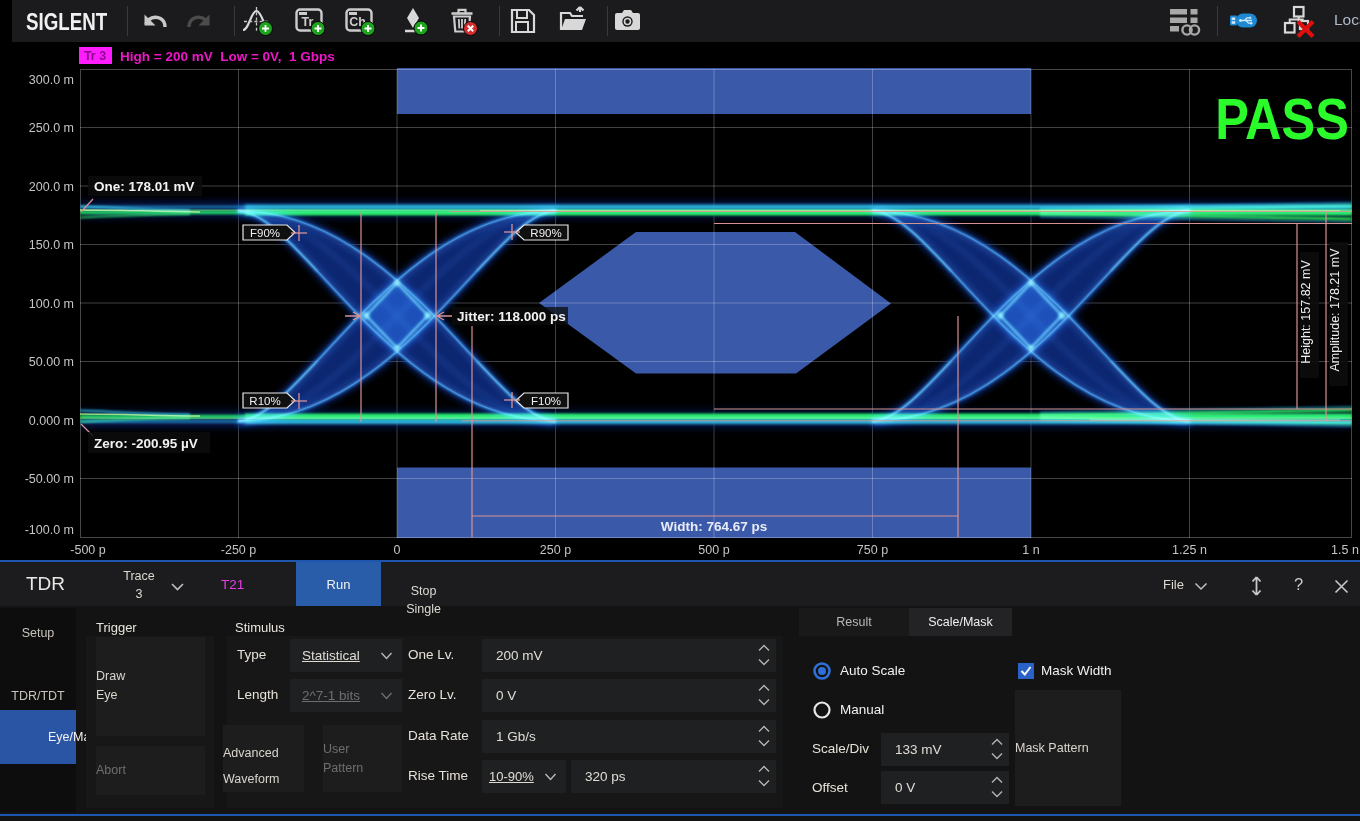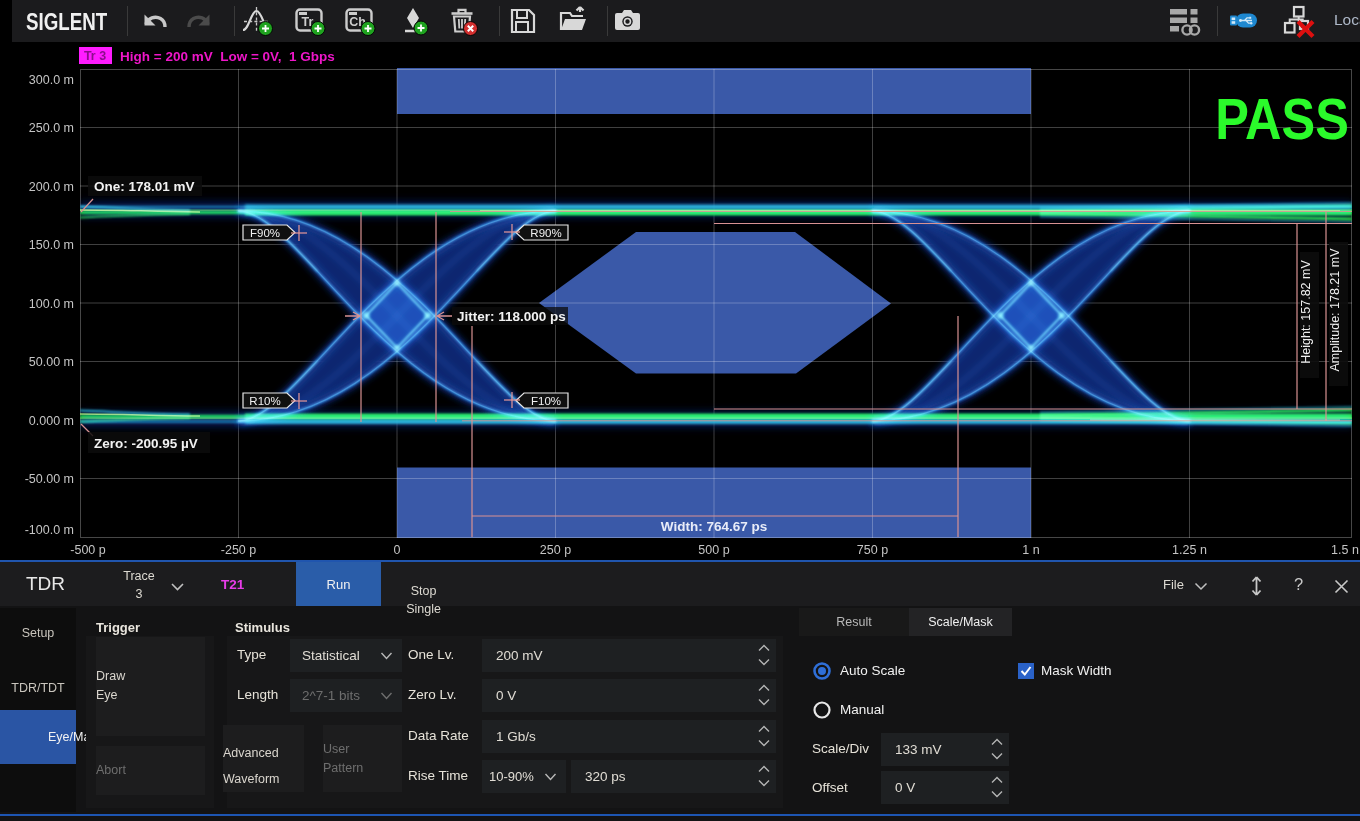--- a/index.html
+++ b/index.html
@@ -7,27 +7,27 @@
 .logo { position:absolute; left:14px; top:8px; font-size:24px; font-weight:bold; color:#f0f0f0; letter-spacing:0px; transform:scale(0.78,1); transform-origin:0 0; }
 .sep { position:absolute; top:6px; width:1px; height:30px; background:#3a3a3a; }
 .tbi { position:absolute; top:4px; }
 .local { position:absolute; left:1322px; top:11px; font-size:15.5px; color:#aeb8c8; }
 #plotwrap { position:absolute; left:0; top:0; width:1360px; height:821px; z-index:1; }
 #panel { position:absolute; left:0; top:560px; width:1360px; height:305px; background:#131314; z-index:5; border-top:2px solid #2055ae; }
 .phead { position:absolute; left:0; top:0; width:1360px; height:44px; background:#1c1c1e; }
 .sbar { position:absolute; left:0; top:46px; width:76px; height:204px; background:#0d0d0d; }
 .stab { position:absolute; left:0; width:76px; height:40px; color:#c9c5bd; font-size:12.5px; text-align:center; line-height:40px; }
 .stab.active { background:#2a55a4; color:#f2f2f2; height:54px; line-height:54px;padding-left:48px; }
-.glabel { position:absolute; font-size:13px; font-weight:bold; color:#e9e5dd; }
+.glabel { position:absolute; font-size:13px; font-weight:normal; color:#e9e5dd; }
 .gbox { position:absolute; background:#171718; }
 .pbtn { position:absolute; background:#1d1d1e; color:#dad6ce; font-size:12.5px; }
 .pbtn.dis { color:#6e6e6e; }
 .plabel { position:absolute; font-size:13.5px; color:#e6e2d8; }
 .fld { position:absolute; background:#1e2022; color:#e0dcd4; font-size:13.5px; display:flex; align-items:center; white-space:nowrap; }
-.fld.dd { padding-left:12px; }
+.fld.dd { padding-left:12px;text-decoration:underline; }
 .spin { position:absolute; right:5px; top:1px; }
 .rtab { position:absolute; top:46px; height:28px; font-size:12.5px; text-align:center; line-height:28px; }
 </style></head>
 <body>
 <div id="plotwrap"><svg id="plot" width="1360" height="821" viewBox="0 0 1360 821">
 <defs>
 <filter id="b1" filterUnits="userSpaceOnUse" x="0" y="0" width="1360" height="821">
           <feGaussianBlur stdDeviation="1.1"></feGaussianBlur>
         </filter>
 <filter id="b2" filterUnits="userSpaceOnUse" x="0" y="0" width="1360" height="821">
@@ -306,38 +306,38 @@
     </svg>
 <div class="local">Local</div>
   </div>
 <div id="panel">
     <div class="phead">
       <div style="position:absolute;left:26px;top:11px;font-size:19px;color:#e8e8e8">TDR</div>
       <div style="position:absolute;left:108px;top:5px;width:62px;text-align:center;font-size:12.5px;color:#dddad2;line-height:18px">Trace<br>3</div>
       <svg style="position:absolute;left:170px;top:20px" width="15" height="10" viewBox="0 0 15 10">
         <path d="M2,2 L7.5,7.5 L13,2" fill="none" stroke="#c0c0c0" stroke-width="1.6"></path>
       </svg>
-      <div style="position:absolute;left:221px;top:15px;font-size:13.5px;color:#e83ce8;font-weight:bold">T21</div>
+      <div style="position:absolute;left:221px;top:15px;font-size:13.5px;color:#e83ce8;font-weight:normal">T21</div>
       <div style="position:absolute;left:296px;top:0;width:85px;height:44px;background:#2a5da9;color:#f0f0f0;font-size:13px;text-align:center;line-height:46px">Run</div>
       <div style="position:absolute;left:381px;top:0;width:85px;height:44px;color:#dddad2;font-size:12.5px;text-align:center;padding-top:20px;line-height:18px">Stop<br>Single</div>
       <div style="position:absolute;left:1163px;top:15px;font-size:13px;color:#dddad2">File</div>
       <svg style="position:absolute;left:1194px;top:20px" width="14" height="9" viewBox="0 0 14 9">
         <path d="M1.5,1.5 L7,7 L12.5,1.5" fill="none" stroke="#c0c0c0" stroke-width="1.5"></path>
       </svg>
       <svg style="position:absolute;left:1250px;top:13px" width="13" height="22" viewBox="0 0 13 22">
         <path d="M6.5,2 V20 M6.5,2 l-4,4.5 M6.5,2 l4,4.5 M6.5,20 l-4,-4.5 M6.5,20 l4,-4.5" stroke="#c8c8c8" stroke-width="1.8" fill="none"></path>
       </svg>
       <div style="position:absolute;left:1294px;top:13px;font-size:16.5px;color:#c8c8c8">?</div>
       <svg style="position:absolute;left:1334px;top:17px" width="15" height="15" viewBox="0 0 15 15">
         <path d="M1.5,1.5 L13.5,13.5 M13.5,1.5 L1.5,13.5" stroke="#c8c8c8" stroke-width="1.6"></path>
       </svg>
     </div>
 <div class="sbar"></div>
 <div class="stab" style="top:51px">Setup</div>
-<div class="stab" style="top:106px">TDR/TDT</div>
+<div class="stab" style="top:114px">TDR/TDT</div>
 <div class="stab active" style="top:148px">Eye/Mask</div>
 <div class="glabel" style="left:96px;top:58px">Trigger</div>
 <div class="gbox" style="left:86px;top:74px;width:128px;height:172px"></div>
 <div class="pbtn" style="left:96px;top:75px;width:109px;height:99px;line-height:19px;padding-top:30px">Draw<br>Eye</div>
 <div class="pbtn dis" style="left:96px;top:184px;width:109px;height:49px;line-height:49px">Abort</div>
 <div class="glabel" style="left:235px;top:58px">Stimulus</div>
 <div class="gbox" style="left:227px;top:74px;width:556px;height:172px"></div>
 <div class="plabel" style="left:237px;top:85px">Type</div>
 <div class="fld dd" style="left:290px;top:77px;width:112px;height:33px">Statistical<svg width="13" height="8" viewBox="0 0 13 8" style="margin-left:auto;margin-right:9px">
         <path d="M1.5,1 L6.5,6.5 L11.5,1" fill="none" stroke="#b8b8b8" stroke-width="1.4"></path>
@@ -408,13 +408,14 @@
       <svg class="spin" width="14" height="30" viewBox="0 0 14 30">
         <path d="M2,10.5 L7,5.5 L12,10.5" fill="none" stroke="#b4b4b4" stroke-width="1.4"></path>
         <path d="M2,19.5 L7,24.5 L12,19.5" fill="none" stroke="#b4b4b4" stroke-width="1.4"></path>
       </svg>
     </div>
 <svg style="position:absolute;left:1018px;top:101px" width="16" height="16" viewBox="0 0 16 16">
       <rect x="0" y="0" width="16" height="16" fill="#2a62c8"></rect>
       <path d="M3.5,8 L6.8,11.5 L12.5,4" fill="none" stroke="#fff" stroke-width="2"></path>
     </svg>
 <div class="plabel" style="left:1041px;top:101px;color:#f0f0f0">Mask Width</div>
+<div class="pbtn" style="left:1015px;top:128px;width:106px;height:116px;line-height:116px">Mask Pattern</div>
 <div style="position:absolute;left:0;top:252px;width:1360px;height:2px;background:#1d55b2"></div>
   </div>
 </body></html>

